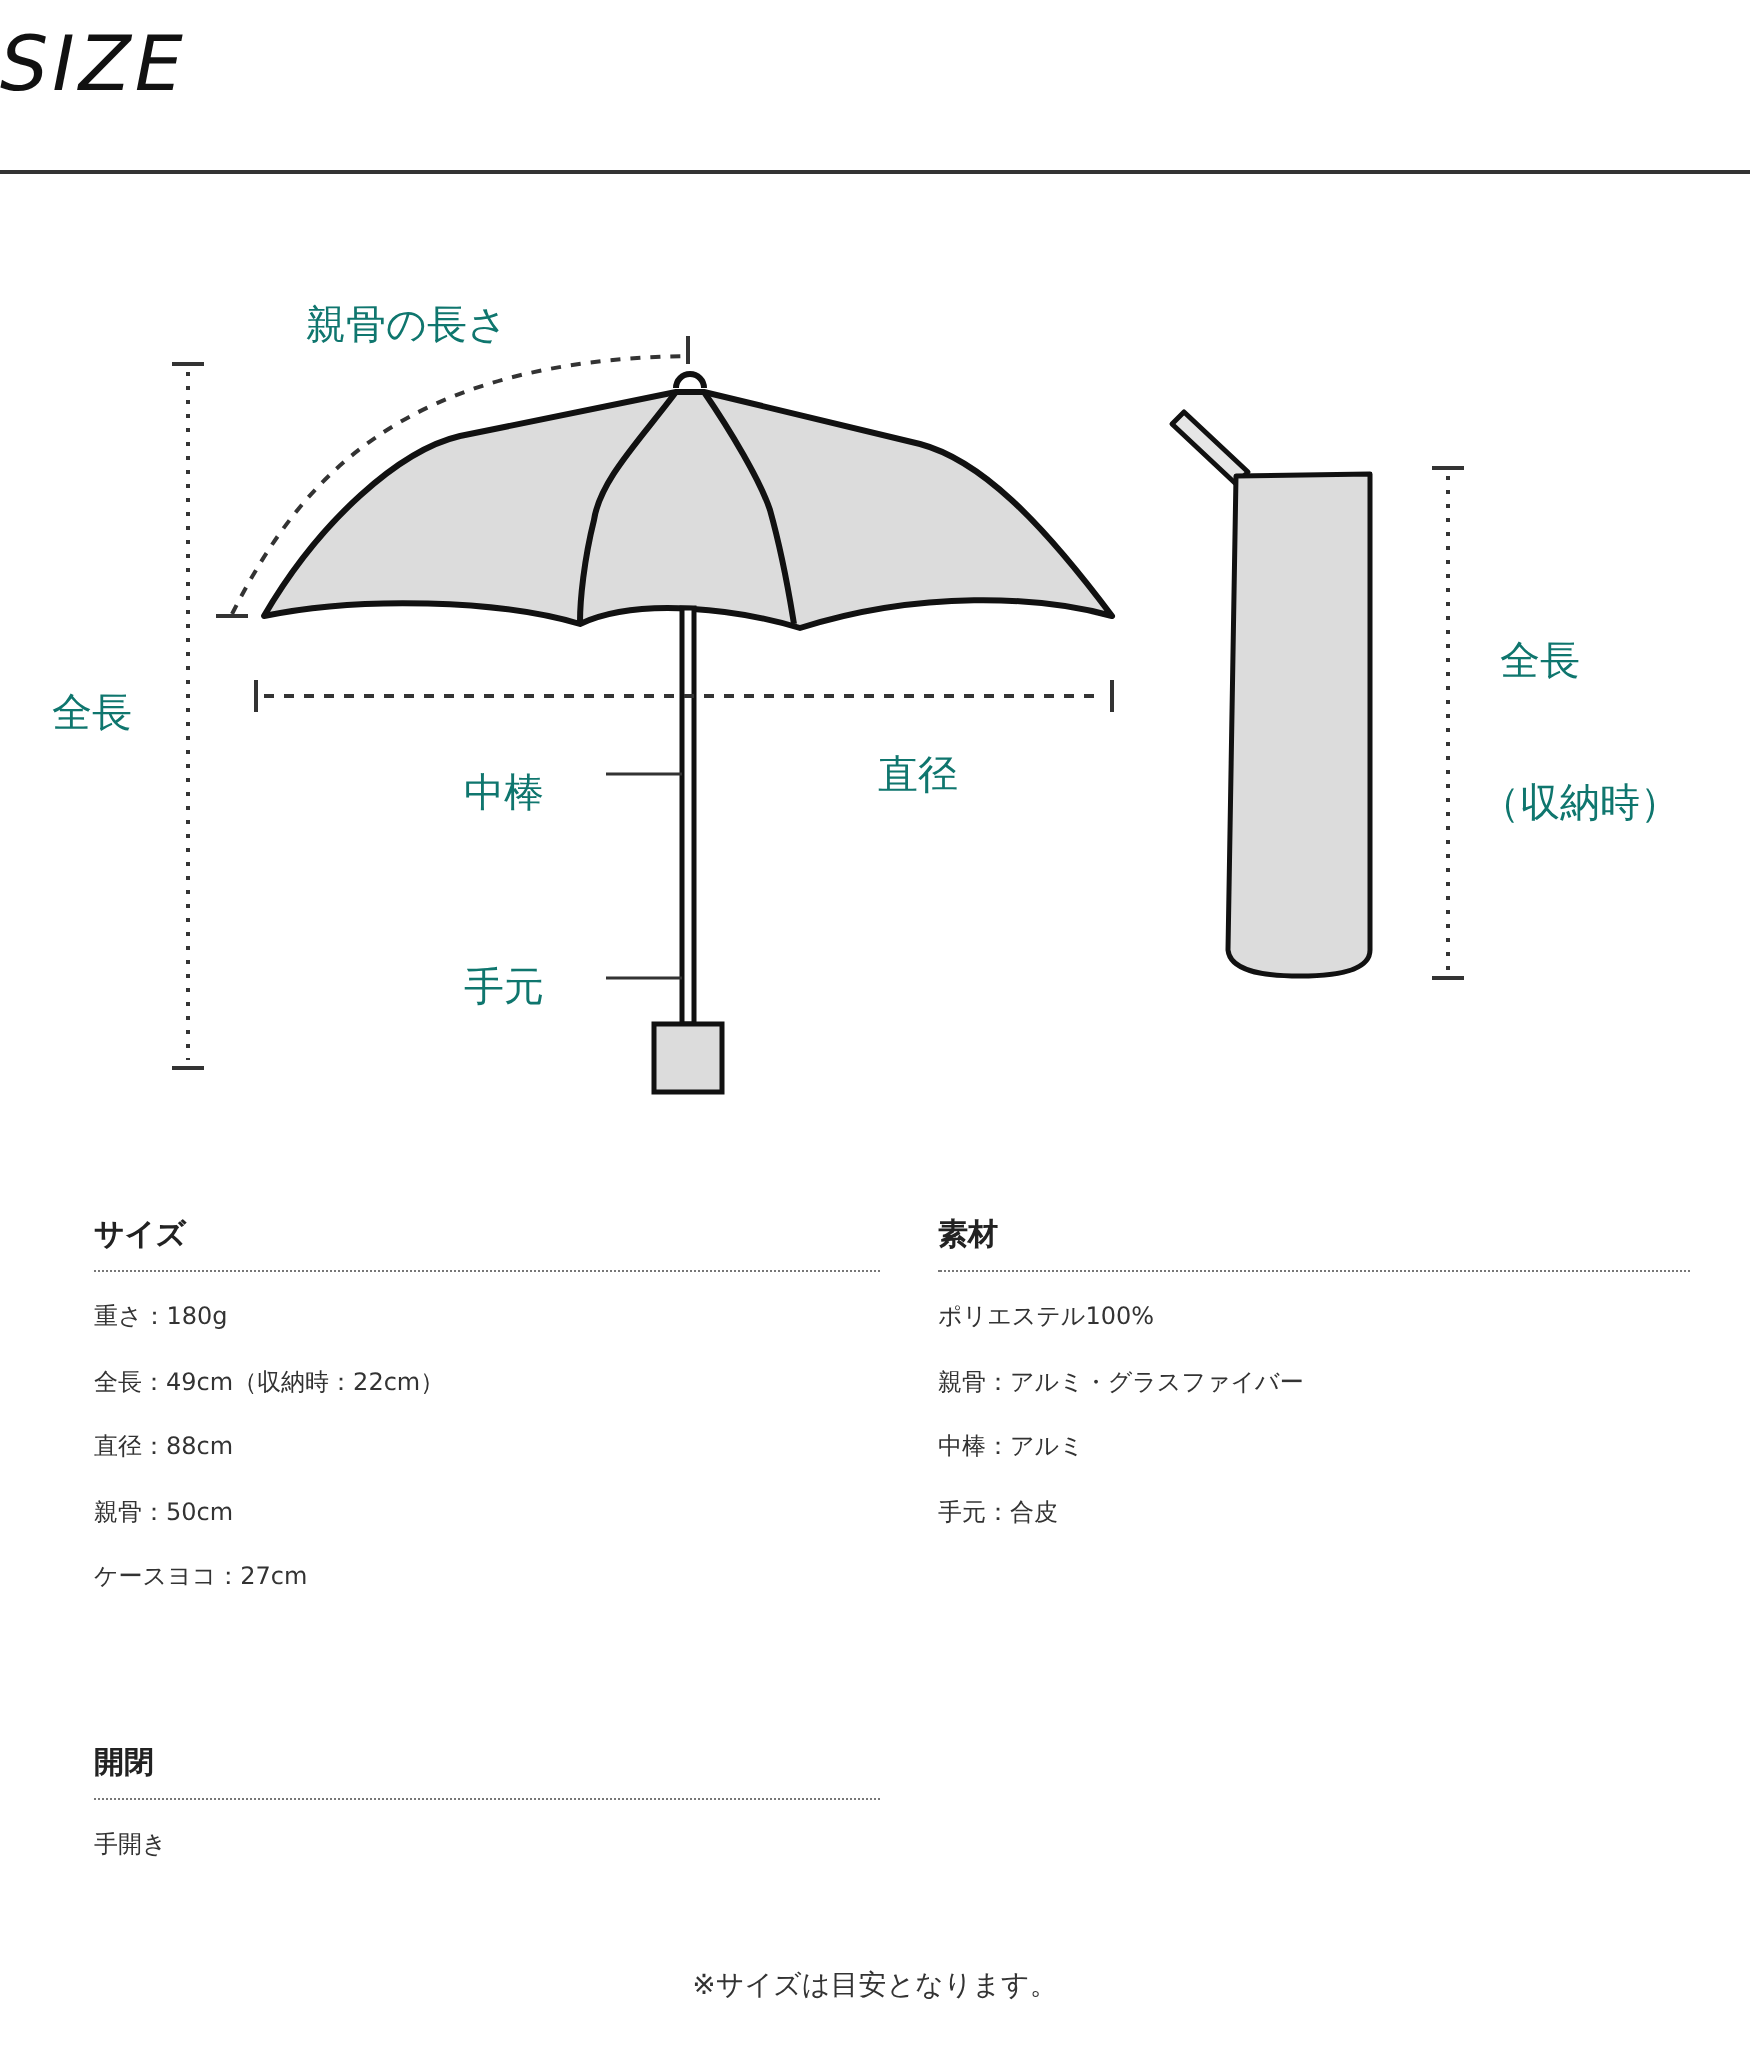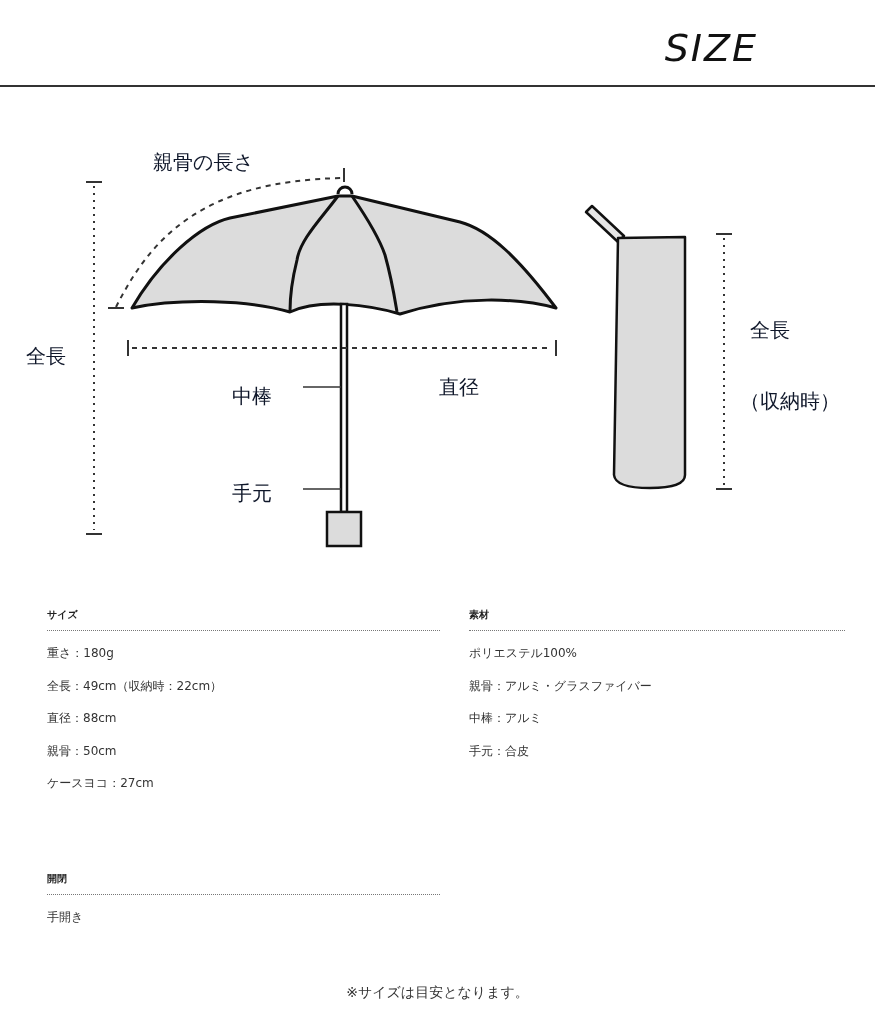--- a/index.html
+++ b/index.html
@@ -1,36 +1,36 @@
 <!DOCTYPE html>
 <html><head>
   <meta charset="utf-8">
   <style>
     html, body { margin: 0; padding: 0; background: #ffffff; }
     body {
       width: 875px; height: 1024px; position: relative; overflow: hidden;
       font-family: "DejaVu Sans", "Liberation Sans", sans-serif; color: #222;
     }
     .title {
-      position: absolute; left: 0; top: 26px; width: 758px; text-align: right;
+      position: absolute; left: 0; top: 10px; width: 758px; text-align: left;
       font-family: "DejaVu Sans", sans-serif; font-size: 38px; letter-spacing: 2px;
       color: #111; font-style: italic; font-weight: normal;
     }
     .title-rule {
       position: absolute; left: 0; top: 85px; width: 875px; height: 0;
       border-top: 2px solid #333;
     }
     svg.diagram { position: absolute; left: 0; top: 0; }
     .dlabel {
-      position: absolute; font-size: 20px; color: #0f172a; white-space: nowrap;
+      position: absolute; font-size: 20px; color: #0f766e; white-space: nowrap;
       font-family: "DejaVu Sans", sans-serif;
     }
     .section { position: absolute; }
     .sec-head {
-      font-size: 10px; font-weight: bold; color: #222; padding-bottom: 8px;
+      font-size: 15px; font-weight: bold; color: #222; padding-bottom: 8px;
       border-bottom: 1px dotted #777; margin-bottom: 12px;
     }
     .sec-row {
       font-size: 12px; color: #333; height: 32.5px; line-height: 20px;
     }
     .note {
       position: absolute; left: 0; top: 984px; width: 875px; text-align: center;
       font-size: 14px; color: #333;
     }
   </style>

